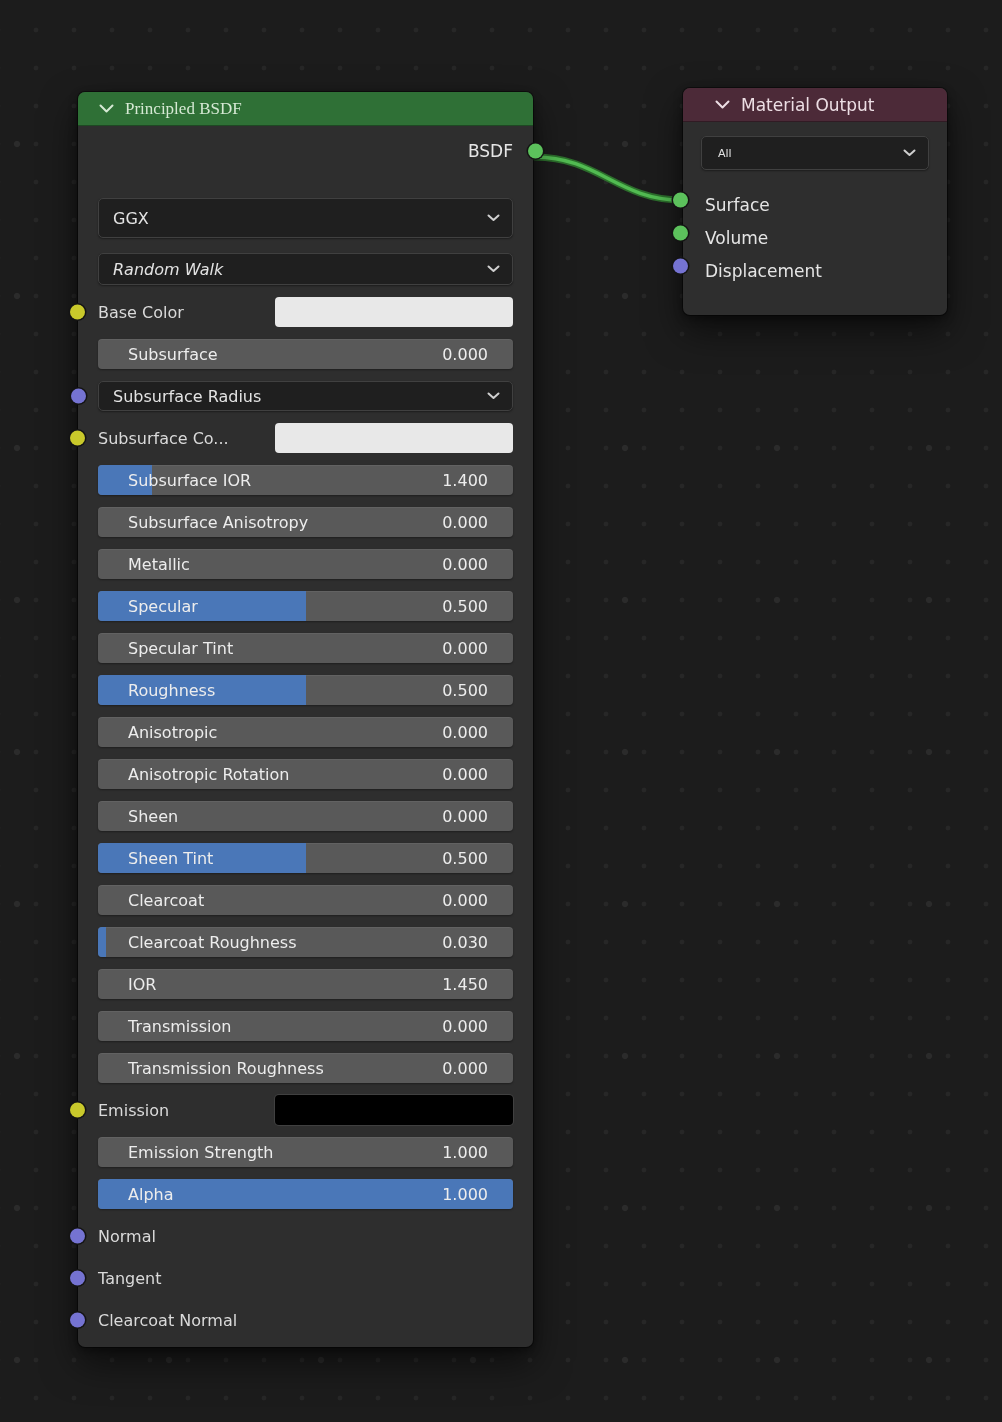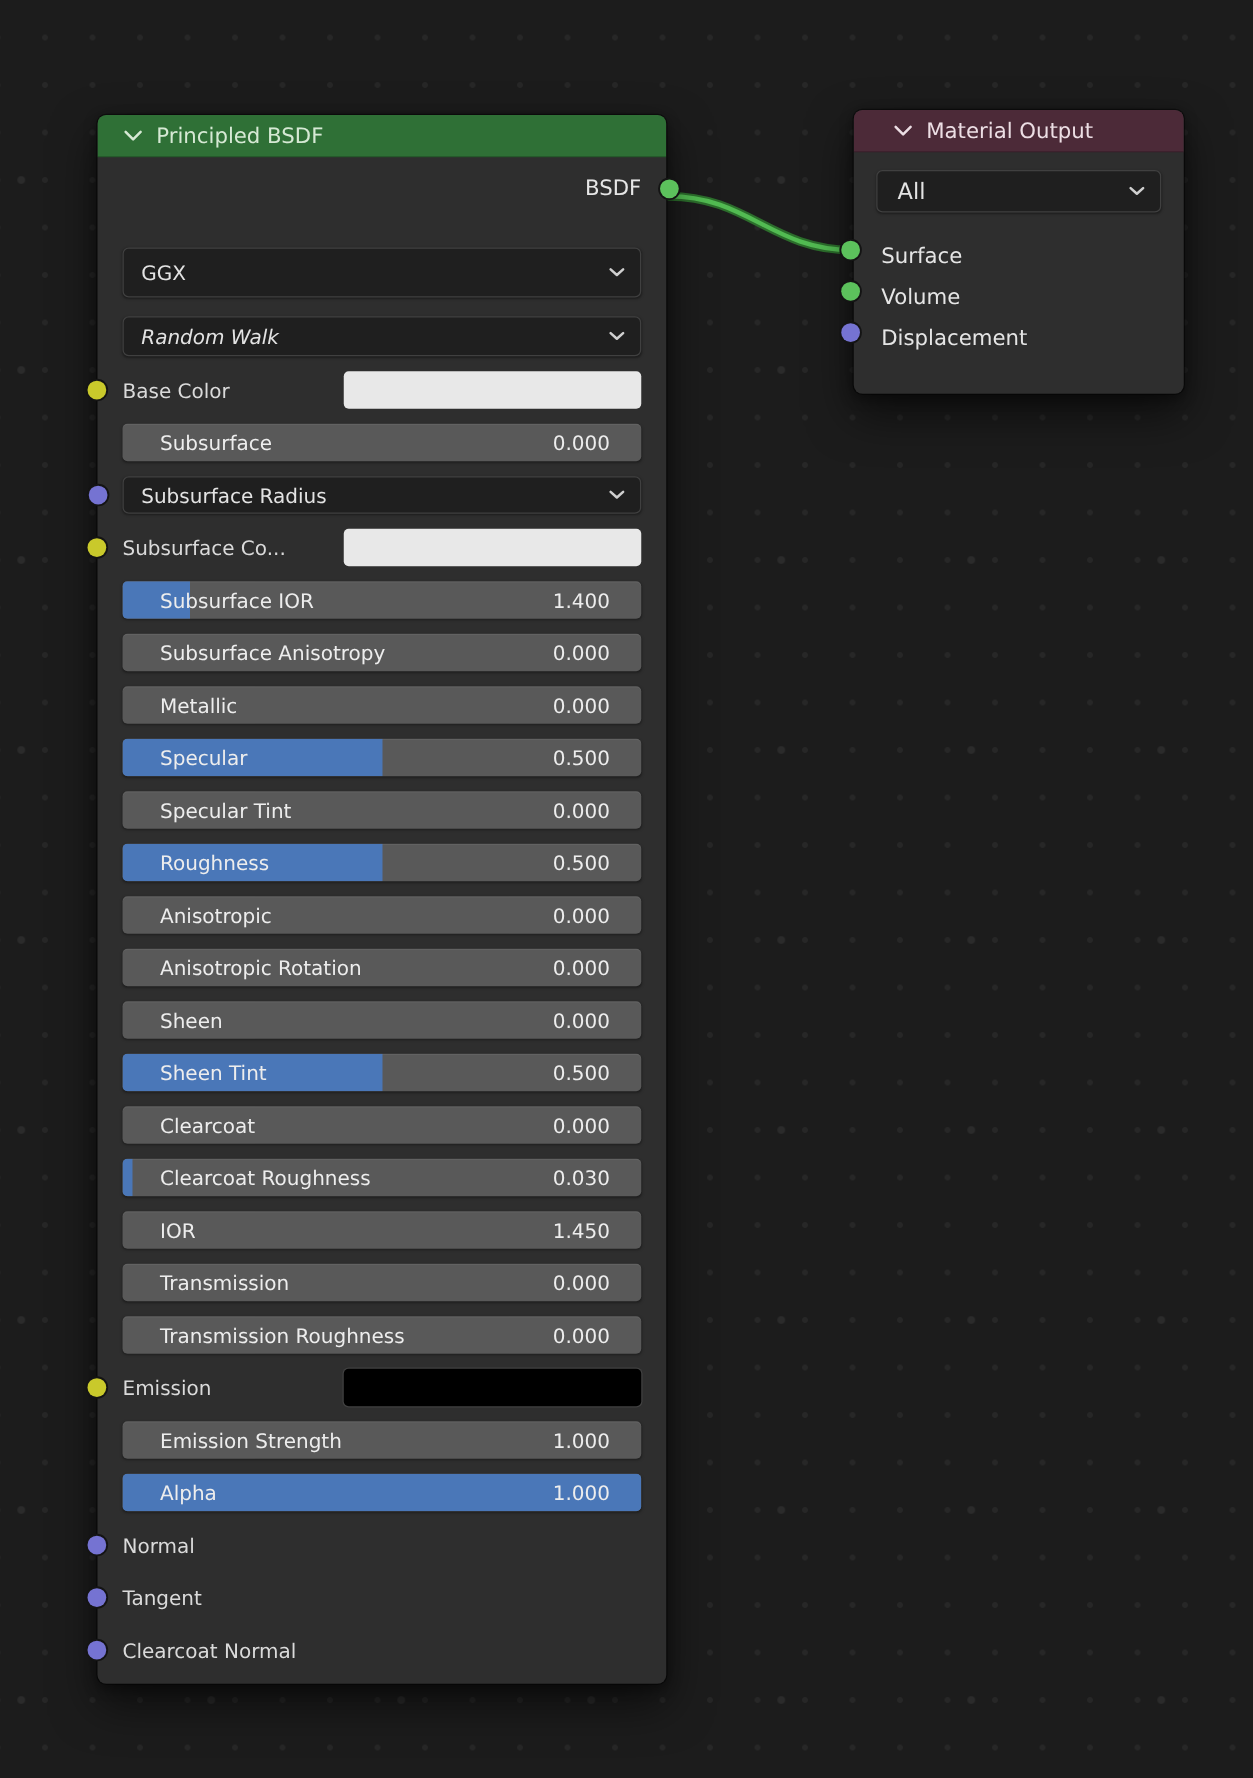--- a/index.html
+++ b/index.html
@@ -68,37 +68,37 @@
   .swatch { margin-left:auto; width:238px; height:30px; border-radius:4px; }
 
   .socket {
     position:absolute; width:15px; height:15px; border-radius:50%;
     top:50%; transform:translateY(-50%);
     box-shadow:0 0 0 1.5px #141414;
   }
   .socket.in  { left:-28px; }
   .socket.out { right:-30px; }
 
-  .o-dd { margin:14px 0 0 0; height:34px; font-size:18px; padding-left:16px; }
+  .o-dd { margin:14px 0 0 0; height:34px; font-size:11px; padding-left:16px; }
   .o-row { position:relative; display:flex; align-items:flex-end; height:30px; margin:3px 0 0 4px; color:#e5e5e5; font-size:17px; }
   .o-row.first { margin-top:15px; }
   .o-row .socket.in { left:-32px; }
 </style>
 </head>
 <body>
 
 <div class="canvas">
 
   <svg class="wire-layer" width="1002" height="1422">
     <path id="wire-outer" d="M535 157 C 598 157, 618 200, 681 200" fill="none" stroke-width="7" stroke-linecap="round" stroke="#2c6e2c"></path>
     <path id="wire-inner" d="M535 157 C 598 157, 618 200, 681 200" fill="none" stroke-width="3.5" stroke-linecap="round" stroke="#52bb52"></path>
   </svg>
 
   <div class="node principled">
-    <div class="header" id="p-header" style="background: rgb(47, 112, 54);">
+    <div class="header" id="p-header" style="background: rgb(47, 112, 54); font-family: Liberation Serif, serif;">
       <svg class="chev-icon" width="15" height="9" viewBox="0 0 15 9">
         <path d="M1.5 1.5 L7.5 7.5 L13.5 1.5" fill="none" stroke="currentColor" stroke-width="2" stroke-linecap="round" stroke-linejoin="round"></path>
       </svg>
       <span>Principled BSDF</span>
     </div>
     <div class="nbody">
       <div class="out-row">
         <span>BSDF</span>
         <span class="socket out" style="background: rgb(92, 193, 92);"></span>
       </div>

